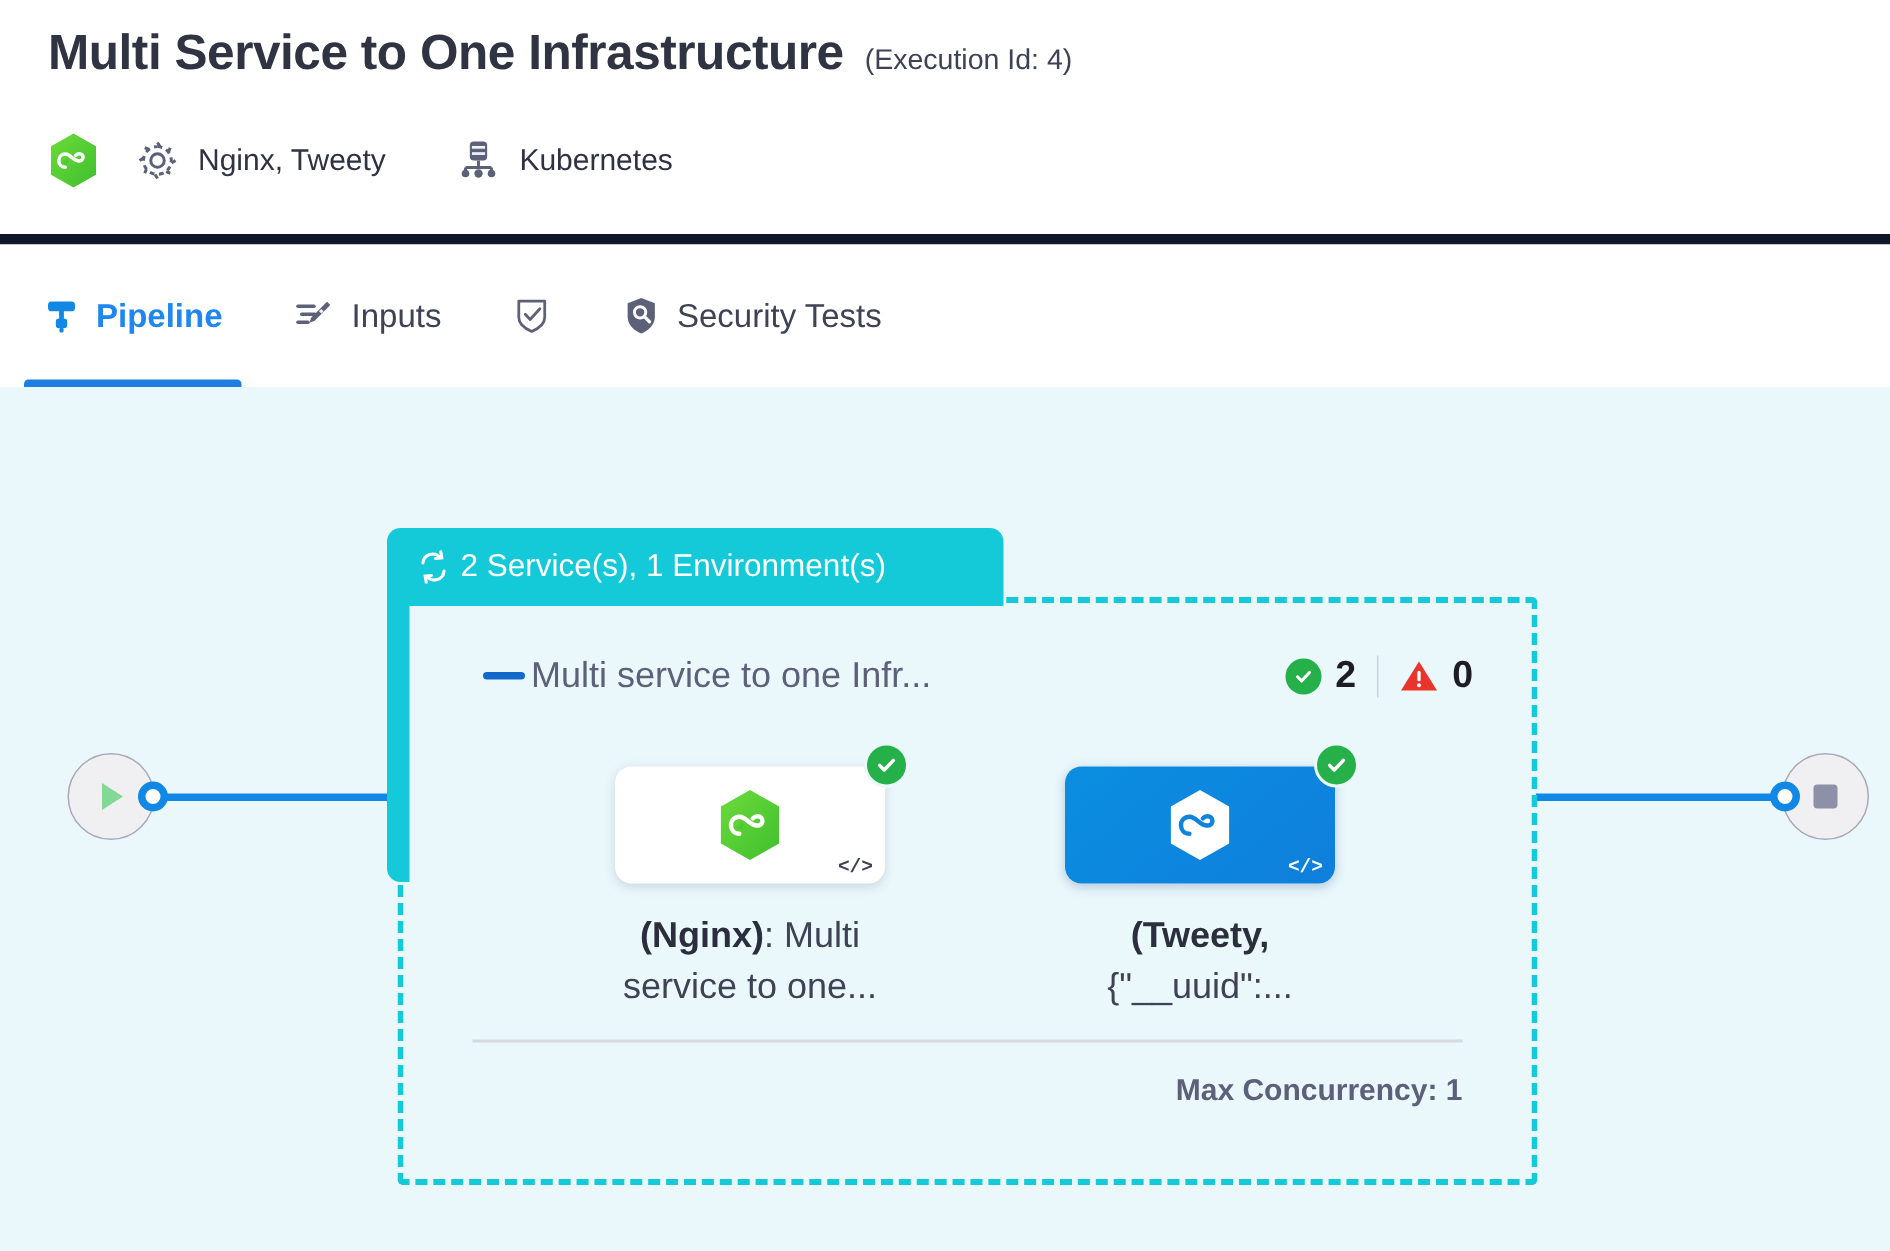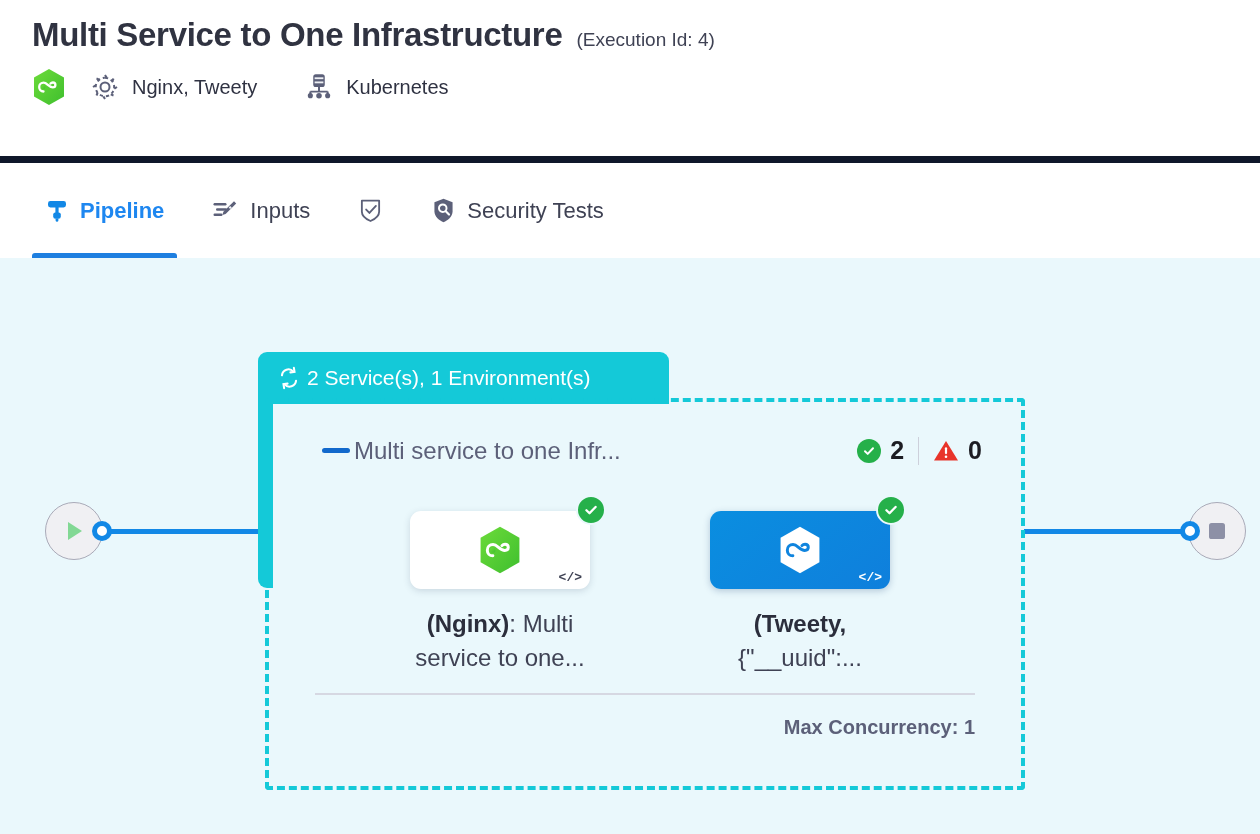--- a/index.html
+++ b/index.html
@@ -21,37 +21,37 @@
     position: absolute; left: 32px; top: 16px;
     display: flex; align-items: baseline; gap: 14px;
   }
   .page-title {
     font-size: 33px; font-weight: 700; color: #303341;
     letter-spacing: -0.3px; white-space: nowrap;
   }
   .exec-id { font-size: 19px; color: #3f4254; white-space: nowrap; }
 
   .meta-row {
-    position: absolute; left: 32px; top: 68px;
+    position: absolute; left: 32px; top: 88px;
     display: flex; align-items: center; text-align: right;
   }
   .meta-text {
     font-size: 20px; color: #2f3242; white-space: nowrap;
   }
   .gap-gear { margin-left: 24px; }
   .gap-k8s  { margin-left: 48px; }
   .ic { display: inline-flex; align-items: center; justify-content: center; }
 
   
   .tabs {
     position: absolute; left: 0; top: 163px;
     width: 1260px; height: 95px;
     background: #ffffff;
     display: flex; align-items: center;
-    padding-left: 32px;
+    padding-left: 16px;
   }
   .tab {
     display: flex; align-items: center; gap: 11px;
     height: 95px; cursor: pointer;
     position: relative; padding: 0 13px;
   }
   .tab-label { font-size: 22px; color: #3f4254; white-space: nowrap; }
   .tab.active .tab-label { color: #1e87f0; font-weight: 700; }
   .tab.active::after {
     content: ""; position: absolute; left: 0; right: 0; bottom: 0;

